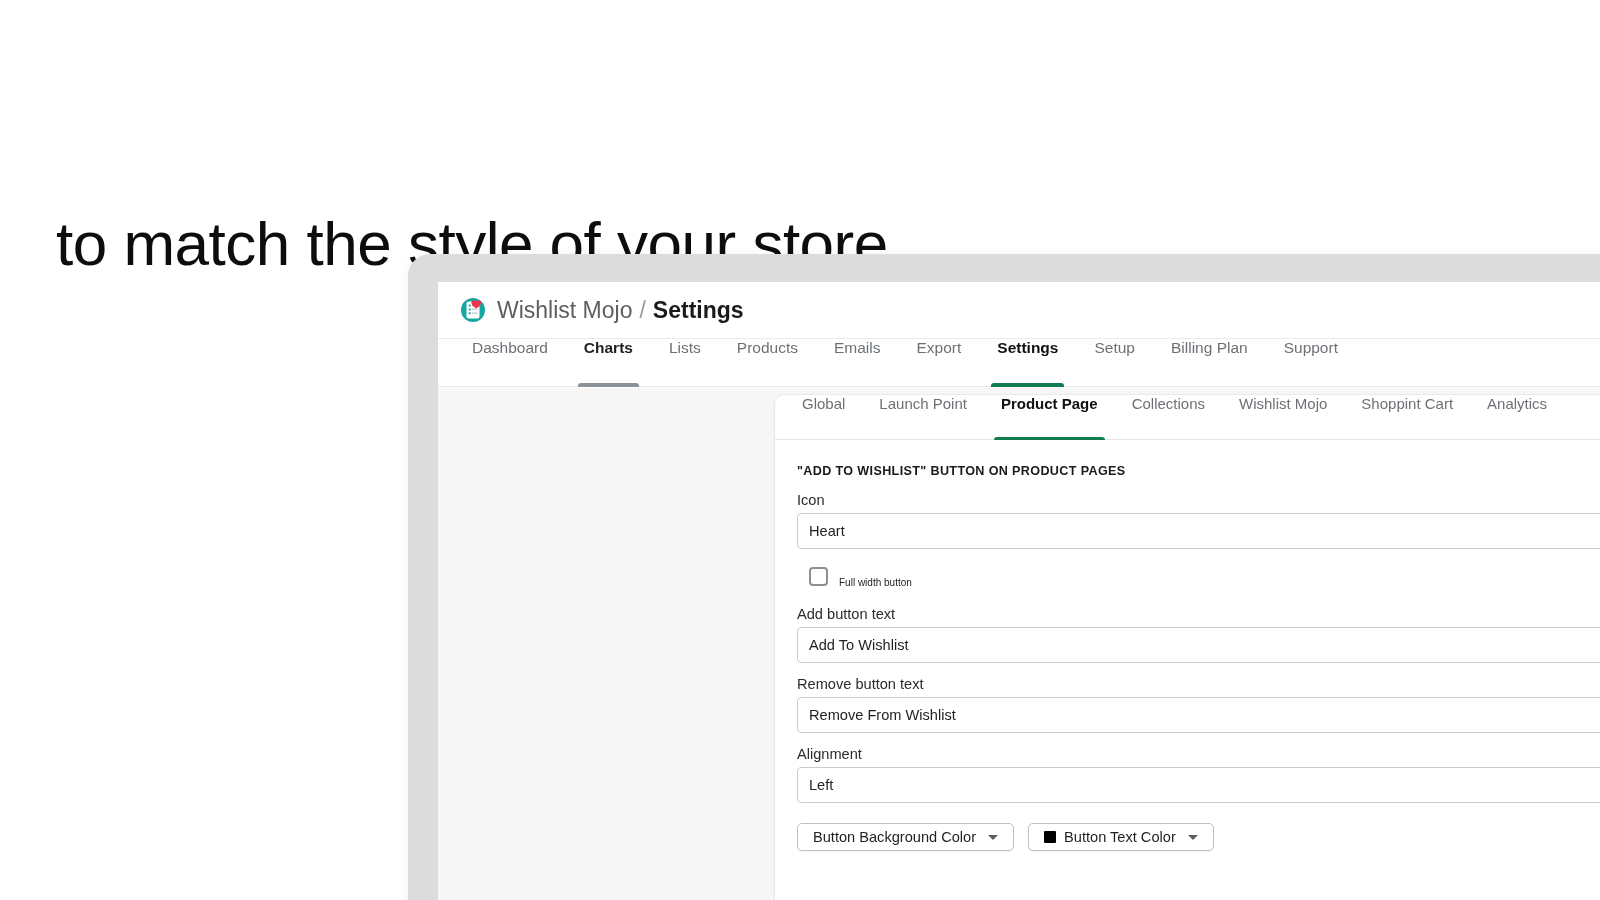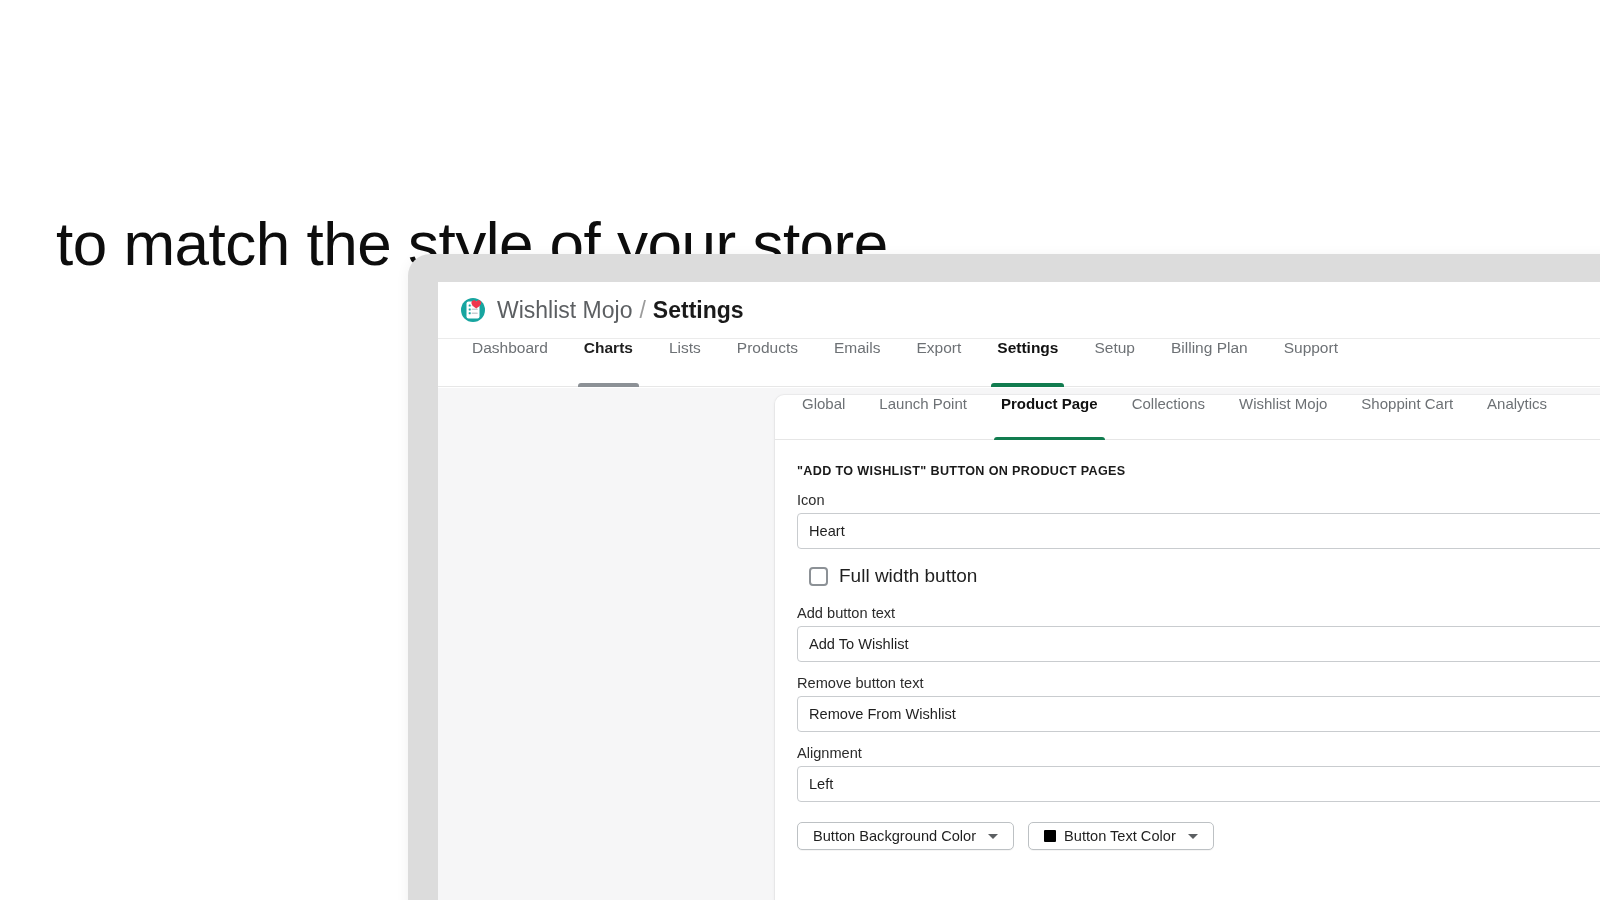--- a/index.html
+++ b/index.html
@@ -216,22 +216,23 @@
   }
   .checkbox-box {
     width: 19px;
     height: 19px;
     border: 2px solid #8c9196;
     border-radius: 4px;
     background: #fff;
     flex: 0 0 auto;
   }
   .checkbox-label {
-    font-size: 19px;
+    font-size: 10px;
     color: #1f1f1f;
+    margin-top: 12px;
   }
 
   .color-button-row {
     display: flex;
     gap: 14px;
     margin-top: 20px;
     align-items: center;
   }
   .color-button {
     height: 28px;

